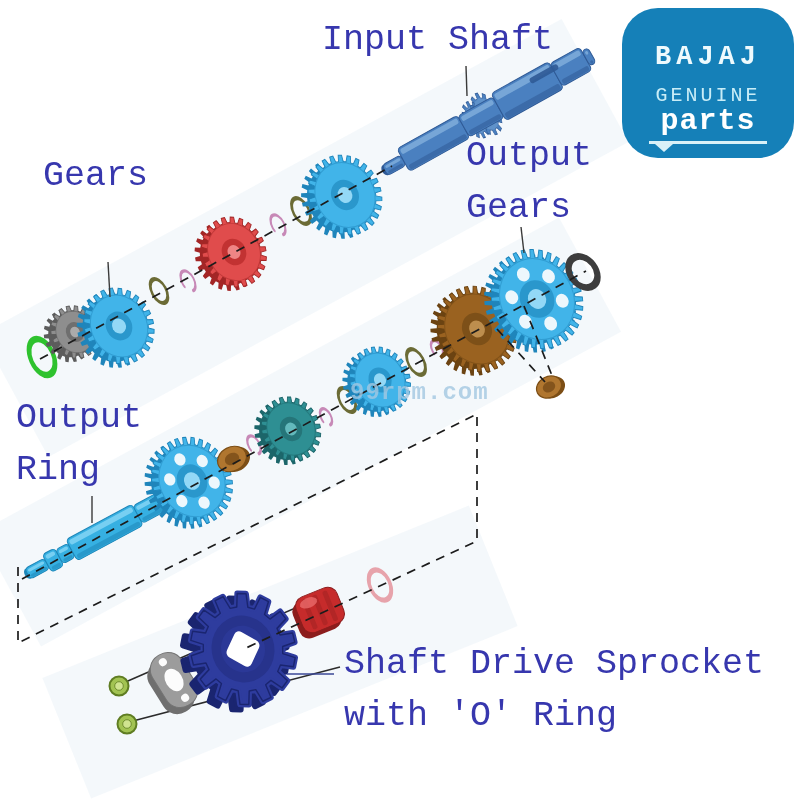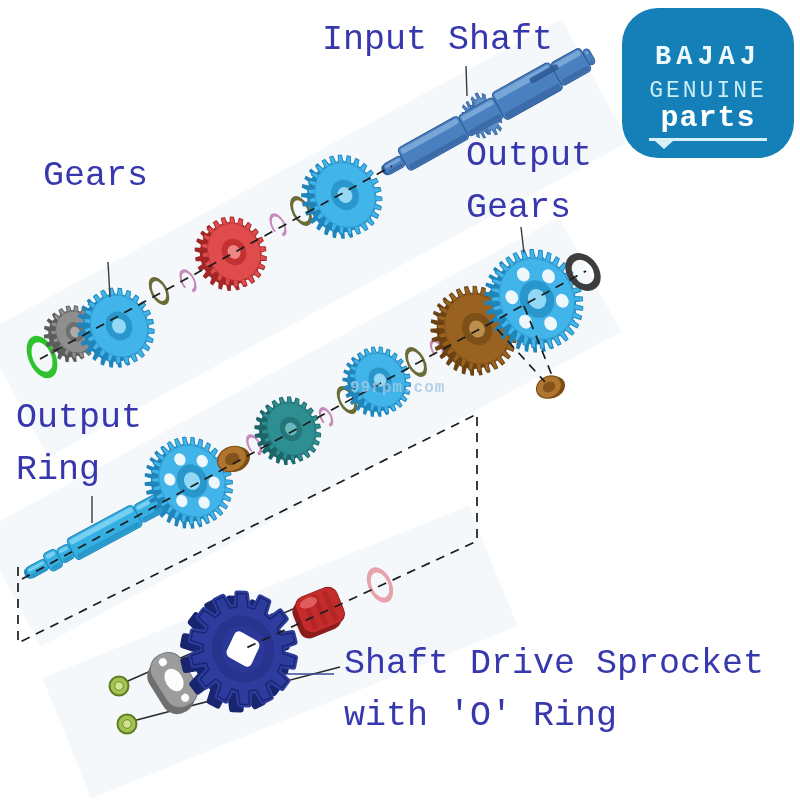--- a/index.html
+++ b/index.html
@@ -6,26 +6,26 @@
   #stage{position:relative;width:800px;height:800px;background:#ffffff;overflow:hidden;
          font-family:Liberation Mono, monospace;}
   #diagram{position:absolute;left:0;top:0;}
   .label{position:absolute;font-size:35px;line-height:52px;color:var(--label-color,#3737ae);
          white-space:nowrap;}
   .lbl-input-shaft{left:322px;top:14px;}
   .lbl-input-gears{left:43px;top:150px;}
   .lbl-output-gears{left:466px;top:130px;}
   .lbl-output-shaft{left:16px;top:392px;}
   .lbl-chain{left:344px;top:638px;}
-  .watermark{position:absolute;left:350px;top:379px;font-size:16px;font-weight:bold;
+  .watermark{position:absolute;left:350px;top:379px;font-size:24px;font-weight:bold;
              letter-spacing:1px;color:var(--wm-color,#a3c8e2);opacity:.8;}
   .logo{position:absolute;left:622px;top:8px;width:172px;height:150px;
         background:var(--logo-bg,#1580b8);border-radius:36px;text-align:center;}
   .logo-brand{margin-top:34px;font-size:27px;font-weight:bold;letter-spacing:5px;color:#eefafd;}
-  .logo-genuine{margin-top:6px;font-size:23px;letter-spacing:3px;color:#c9edf7;}
+  .logo-genuine{margin-top:12px;font-size:20px;letter-spacing:3px;color:#c9edf7;}
   .logo-parts{margin-top:-3px;font-size:30px;font-weight:bold;letter-spacing:1px;color:#ffffff;}
   .logo-underline{position:relative;margin:3px auto 0;width:118px;height:3px;background:#d8f1f8;}
   .logo-chevron{position:absolute;left:6px;top:3px;width:0;height:0;
         border-left:9px solid transparent;border-right:9px solid transparent;
         border-top:8px solid #d8f1f8;}
 </style>
 </head>
 <body>
 
 <div id="stage">

